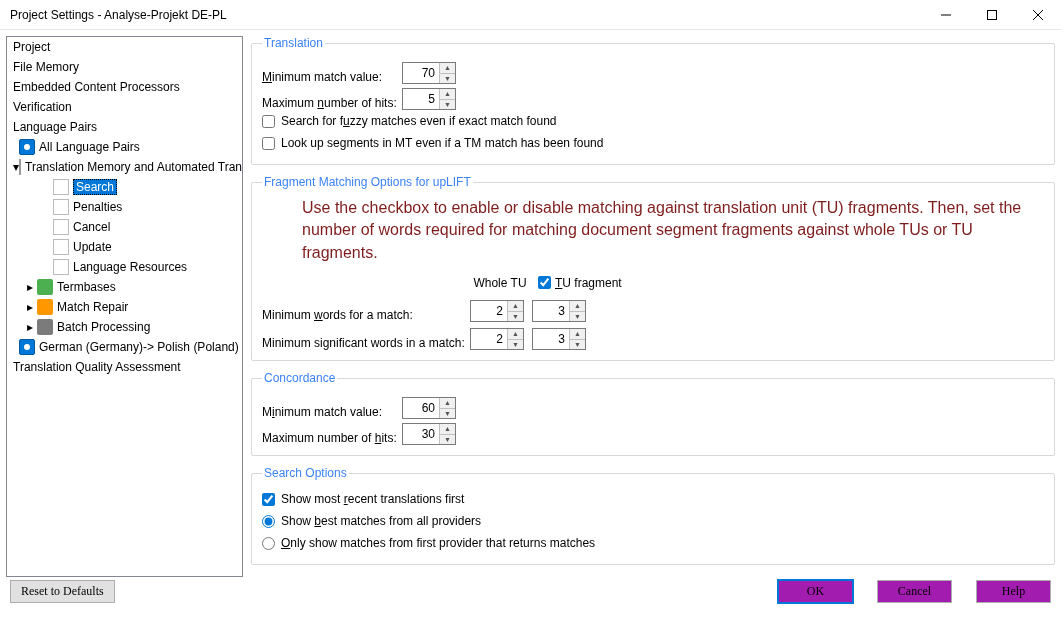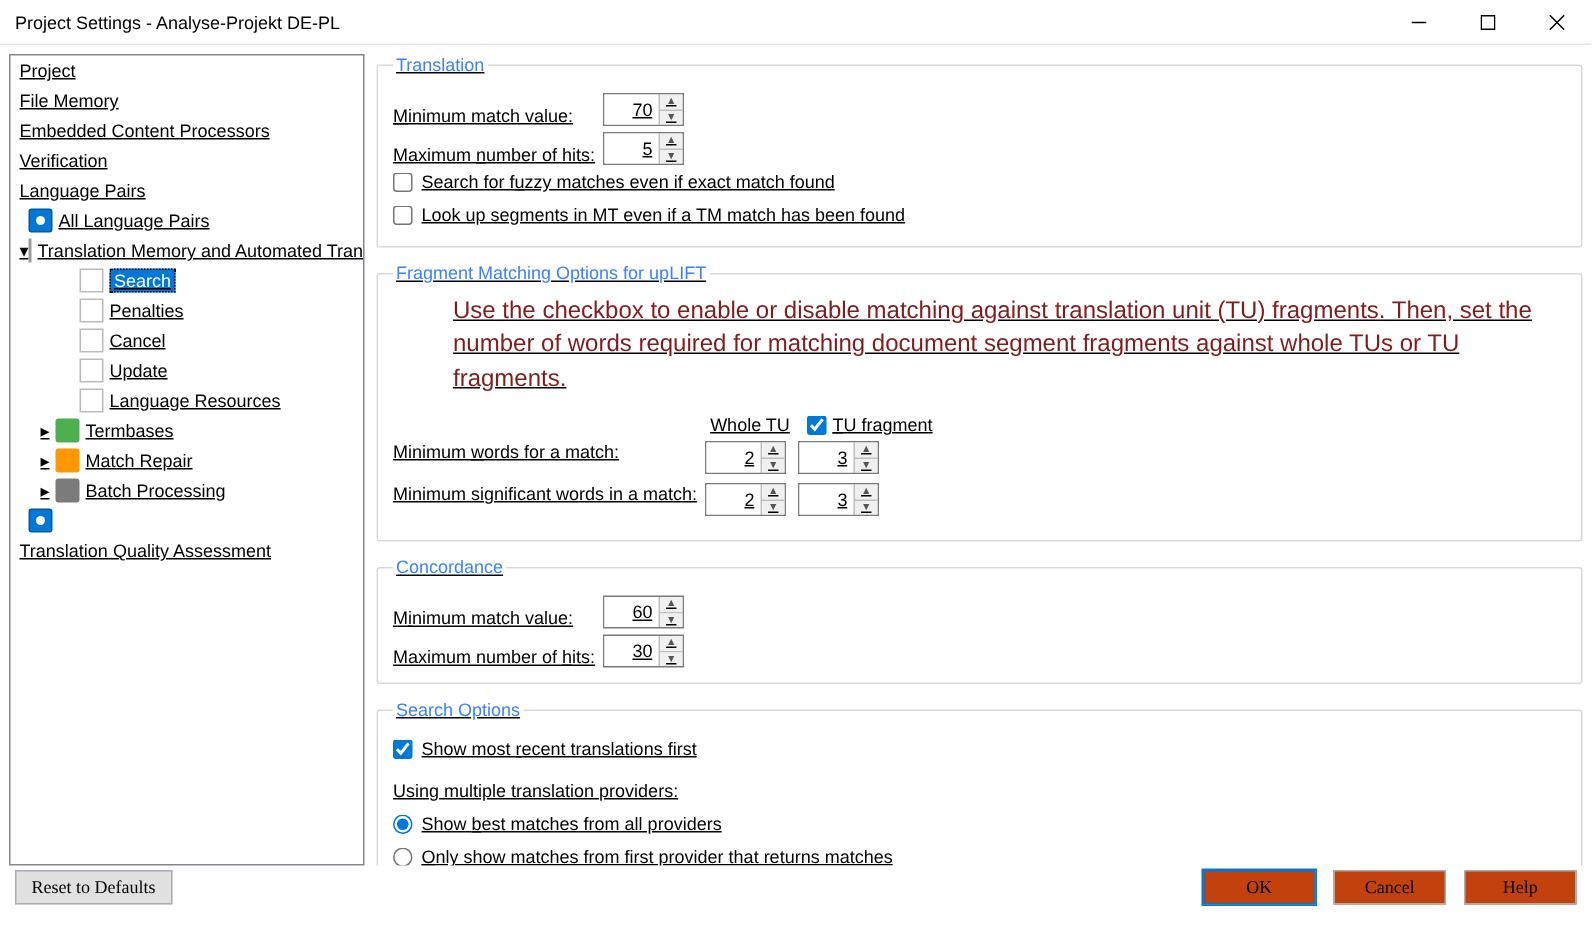--- a/index.html
+++ b/index.html
@@ -23,21 +23,20 @@
 .titlebar-btns { display: flex; }
 .titlebar-btn {
   width: 46px; height: 30px;
   display: flex; align-items: center; justify-content: center;
 }
 .titlebar-btn svg { width: 10px; height: 10px; }
 .win-body {
   display: flex;
   height: 547px;
   padding: 6px 2px 0 6px;
-  text-decoration: underline;
 }
 .sidebar {
   width: 237px;
   border: 1px solid #828790;
   background: #fff;
   overflow: hidden;
 }
 .sidebar-item {
   height: 20px;
   display: flex;
@@ -110,39 +109,39 @@
 }
 .numbox .spin div {
   flex: 1; display: flex; align-items: center; justify-content: center;
   font-size: 7px; color: #555; background: #f0f0f0;
 }
 .numbox .spin div:first-child { border-bottom: 1px solid #bfbfbf; }
 .desc { font-size: 16px; color: #7f1d1d; margin-bottom: 8px; line-height: 1.4; margin-left: 40px; }
 .headerrow { display: flex; height: 22px; align-items: center; }
 .headerrow .spacer2 { width: 208px; }
 .headerrow .col { width: 60px; text-align: center; }
-.headerrow .col2 { display: flex; align-items: center; gap: 4px; margin-left: 8px; }
-.matchrow { display: flex; align-items: flex-start; height: 28px; }
+.headerrow .col2 { display: flex; align-items: flex-start; gap: 4px; margin-left: 8px; }
+.matchrow { display: flex; align-items: flex-end; height: 28px; }
 .matchrow .lbl2 { width: 208px; }
 .matchrow .numbox { margin-right: 8px; }
 .footer {
   height: 34px;
   display: flex;
   align-items: center;
   padding: 0 10px 6px 10px;
   font-family: Liberation Serif, serif;
 }
 .footer .spacer-f { flex: 1; }
 button.btn {
   height: 23px; min-width: 75px;
   border: 1px solid #adadad;
-  background: #c2410c;
+  background: #a21caf;
   font-family: inherit; font-size: 12px;
   padding: 0 12px;
-  margin-left: 12px;
+  margin-left: 24px;
 }
 button.btn.default { border: 1px solid #0078d7; outline: 1px solid #0078d7; }
 button.btn.reset {
   border: 1px solid #adadad;
   background: #e1e1e1;
   margin-left: 0;
   padding: 0 10px;
   min-width: 100px;
 }
 </style>
@@ -238,20 +237,21 @@
       </div>
     <div class="sidebar-item">
         <span class="spacer" style="width:10px"></span>
         <span class="chev">▸</span>
         <span class="icon icon-gear"></span>
         <span class="lbl">Batch Processing</span>
       </div>
     <div class="sidebar-item">
         <span class="spacer" style="width:6px"></span>
         <span class="icon icon-globe"></span>
+        <span class="lbl">German (Germany)-&gt; Polish (Poland)</span>
       </div>
     <div class="sidebar-item">
         <span class="lbl">Translation Quality Assessment</span>
       </div>
   </div>
 
   <div class="main">
 
     <fieldset>
       <legend>Translation</legend>
@@ -355,23 +355,20 @@
           </span>
       </div>
     </fieldset>
 
     <fieldset>
       <legend>Search Options</legend>
       <div class="checkrow">
           <input type="checkbox" checked="" style="">
           <span>Show most <span class="under">r</span>ecent translations first</span>
         </div>
-      <div class="checkrow" style="margin-top:6px">
-          <span>Using multiple translation providers:</span>
-        </div>
       <div class="checkrow">
           <input type="radio" name="prov" checked="" style="">
           <span>Show <span class="under">b</span>est matches from all providers</span>
         </div>
       <div class="checkrow">
           <input type="radio" name="prov" style="">
           <span><span class="under">O</span>nly show matches from first provider that returns matches</span>
         </div>
     </fieldset>
 

